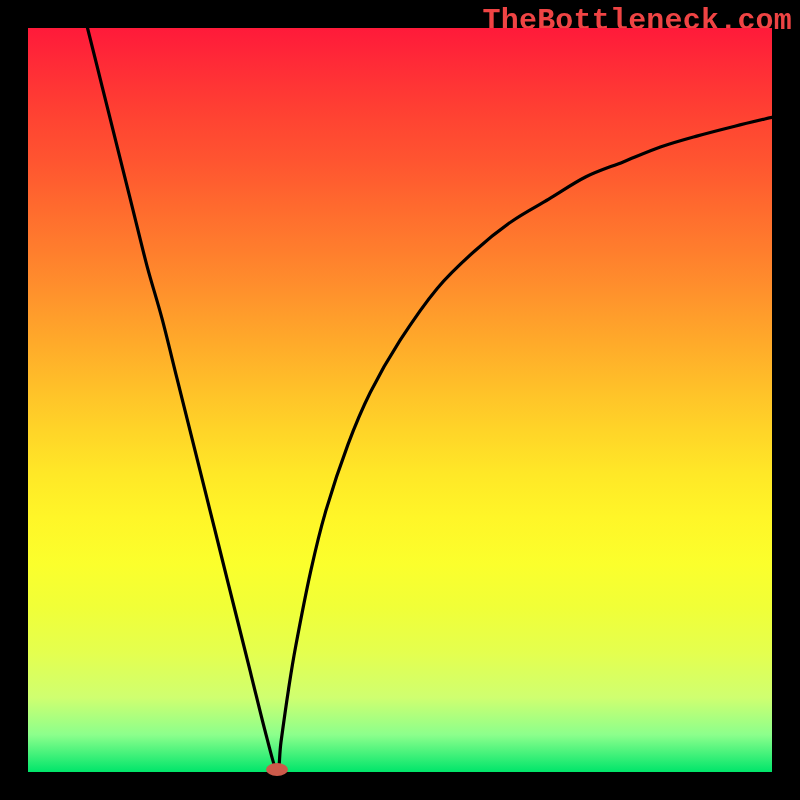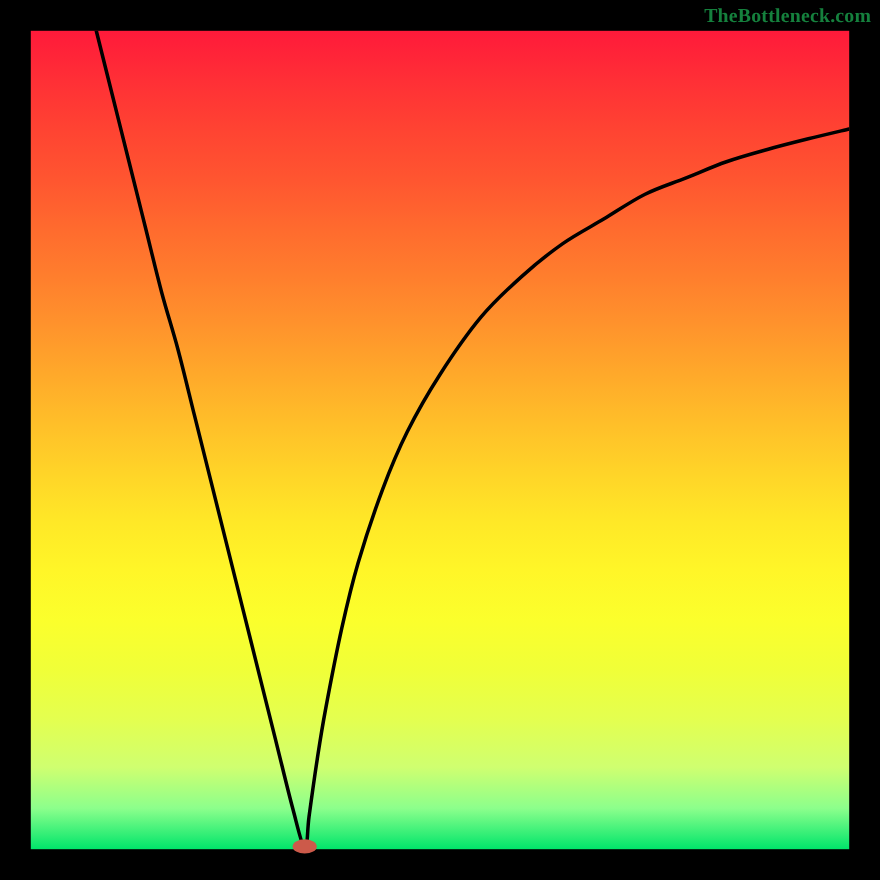--- a/index.html
+++ b/index.html
@@ -55,24 +55,24 @@
     position: absolute;
     width: 22px;
     height: 13px;
     border-radius: 50%;
     background: #cc5a4a;
   }
   .watermark {
     position: absolute;
     top: 4px;
     right: 8px;
-    font-family: Liberation Serif, serif;
+    font-family: Liberation Mono, monospace;
     font-weight: 700;
-    font-size: 18px;
-    color: #15803d;
+    font-size: 30px;
+    color: #ef4444;
     letter-spacing: 0.2px;
     user-select: none;
   }
 </style>
 </head>
 <body>
 
 <div class="frame">
   <div class="watermark">TheBottleneck.com</div>
 

